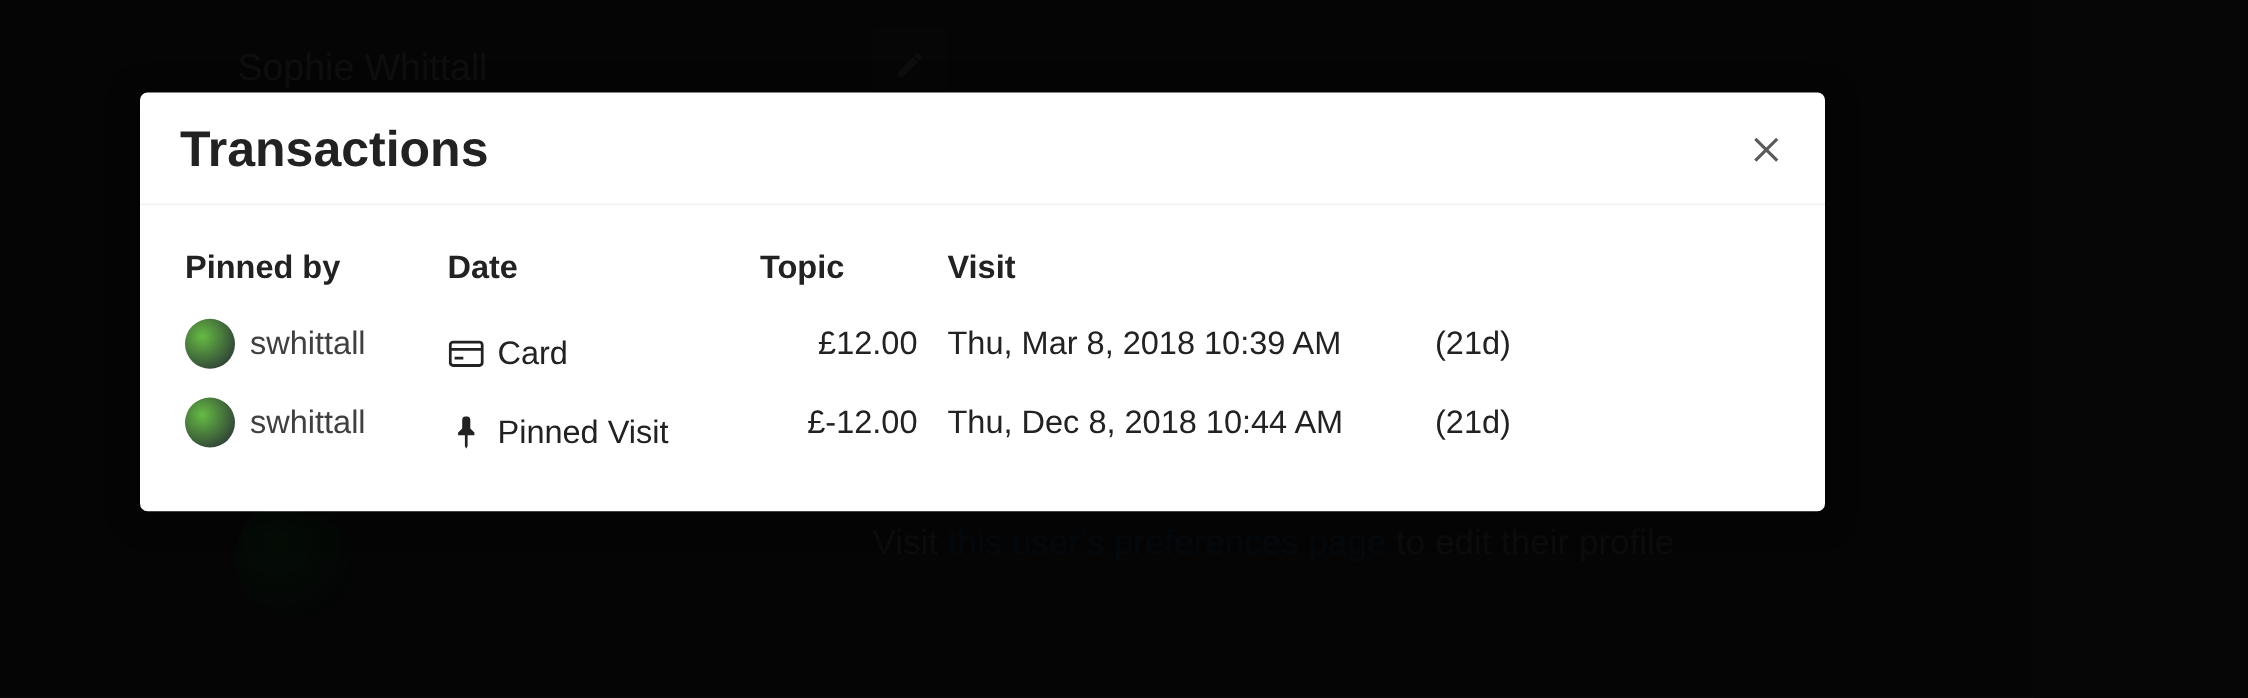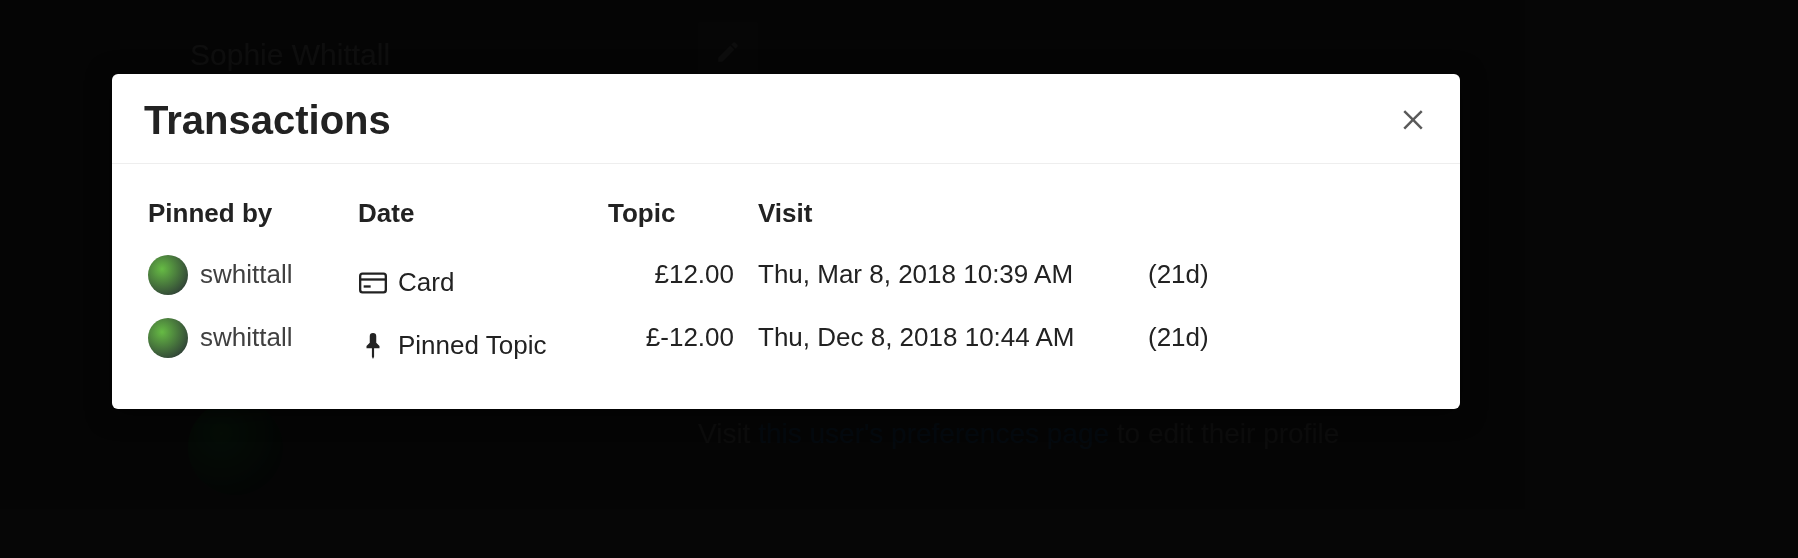--- a/index.html
+++ b/index.html
@@ -127,21 +127,21 @@
               <a class="username">swhittall</a>
             </div>
           </td>
           <td class="col-type">
             <div class="type-cell">
               <span class="icon">
                 <svg width="20" height="26" viewBox="0 0 16 24" fill="#222">
                     <path d="M8 0C6 0 5 1 5 3v6L2 12v2h5v8l1 2 1-2v-8h5v-2l-3-3V3c0-2-1-3-3-3z"></path>
                   </svg>
               </span>
-              <span>Pinned Topic</span>
+              <span>Pinned Visit</span>
             </div>
           </td>
           <td class="col-amount">£-12.00</td>
           <td class="col-date">Thu, Dec 8, 2018 10:44 AM</td>
           <td class="col-ago">(21d)</td>
         </tr>
       </tbody>
     </table>
   </div>
 </div>

